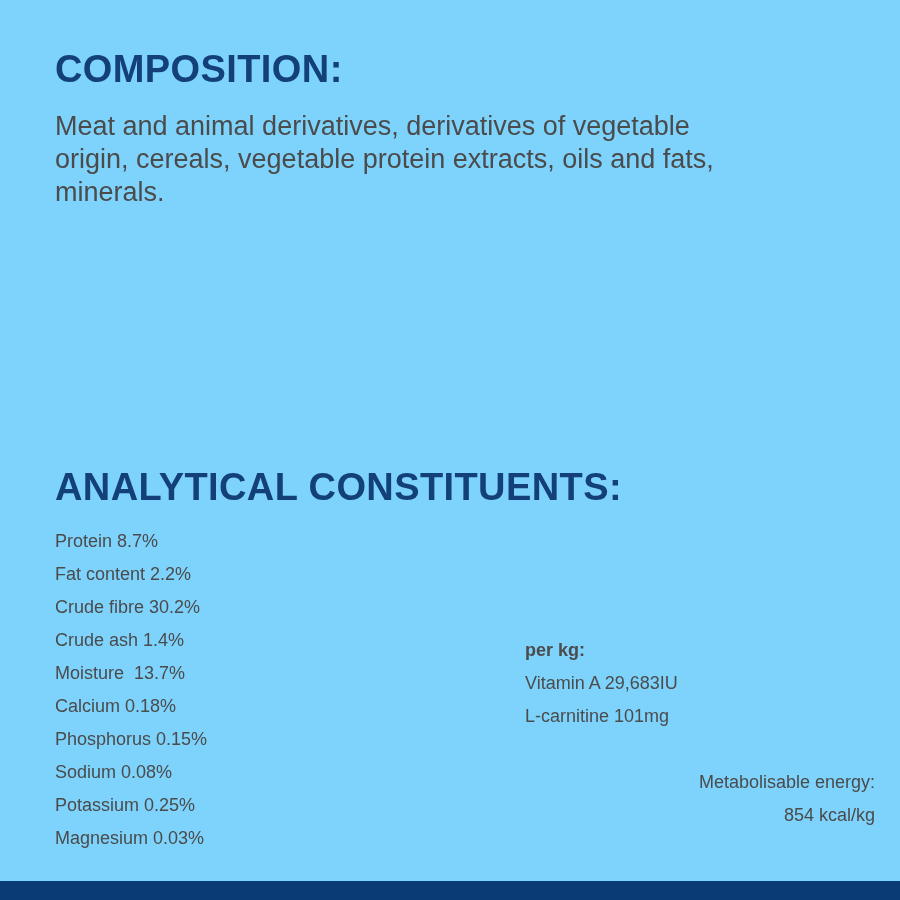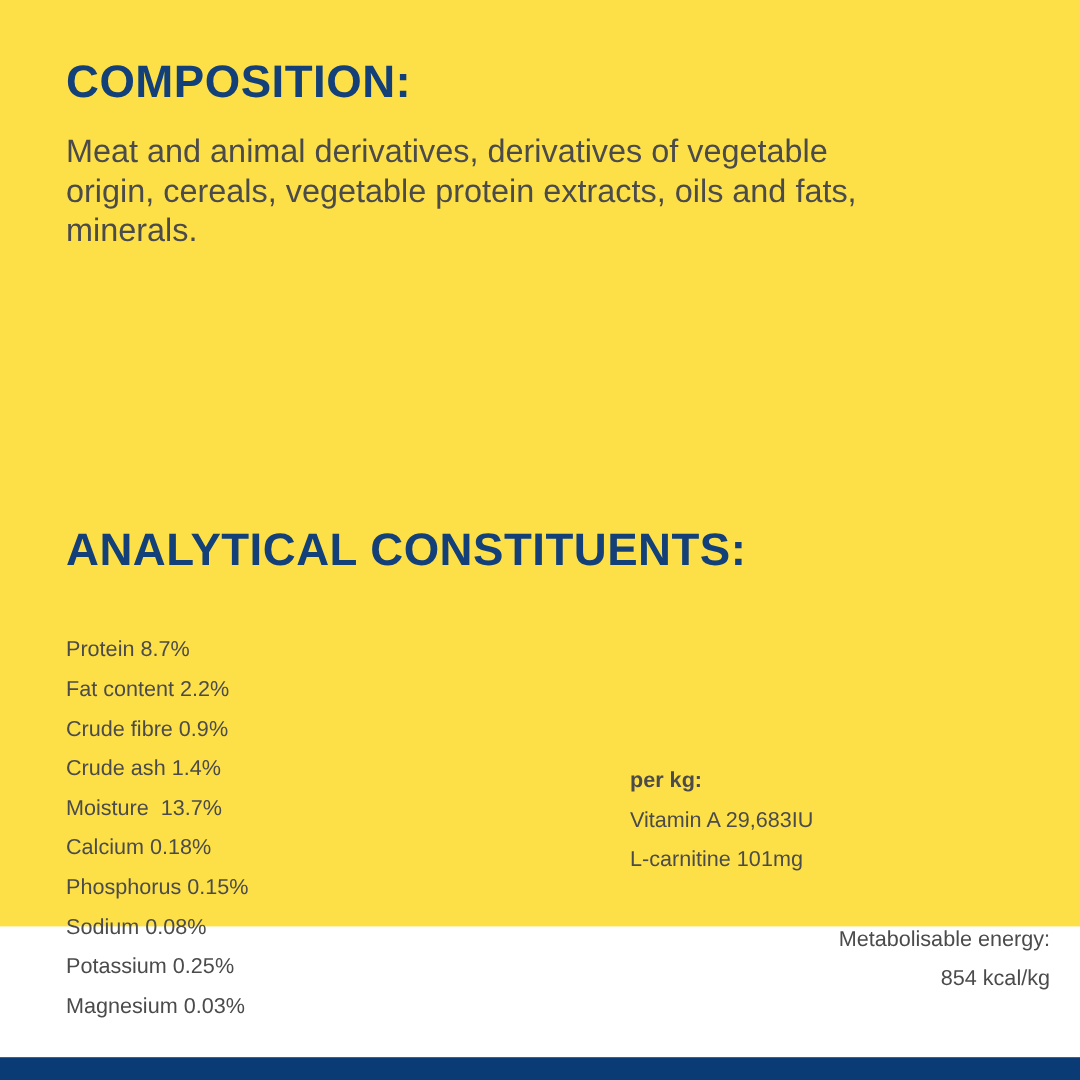--- a/index.html
+++ b/index.html
@@ -15,39 +15,39 @@
     overflow: hidden;
     position: relative;
     -webkit-font-smoothing: antialiased;
   }
 
   .label-sheet {
     position: absolute;
     left: 0;
     top: 0;
     width: 900px;
-    height: 772px;
-    background: #fde047;
+    height: 900px;
+    background: #7dd3fc;
   }
 
   
   .section-heading {
     position: absolute;
     left: 55px;
     color: #134078;
     font-family: "Liberation Sans", sans-serif;
     font-size: 38px;
     font-weight: bold;
     letter-spacing: 0.4px;
     line-height: 1.0;
     white-space: nowrap;
     margin: 0;
   }
   #composition-heading { top: 50px; }
-  #constituents-heading { top: 440px; }
+  #constituents-heading { top: 468px; }
 
   
   .composition-body {
     position: absolute;
     left: 55px;
     top: 110px;
     width: 700px;
     color: #4b4b4b;
     font-size: 27px;
     line-height: 33px;
@@ -116,21 +116,21 @@
 
   <p class="composition-body">Meat and animal derivatives, derivatives of vegetable origin, cereals, vegetable protein extracts, oils and fats, minerals.</p>
 
   <h1 id="constituents-heading" class="section-heading">ANALYTICAL CONSTITUENTS:</h1>
 
   <div class="constituents-area">
 
     <div class="nutrient-column">
       <div class="text-row">Protein 8.7%</div>
       <div class="text-row">Fat content 2.2%</div>
-      <div class="text-row">Crude fibre 0.9%</div>
+      <div class="text-row">Crude fibre 30.2%</div>
       <div class="text-row">Crude ash 1.4%</div>
       <div class="text-row">Moisture  13.7%</div>
       <div class="text-row">Calcium 0.18%</div>
       <div class="text-row">Phosphorus 0.15%</div>
       <div class="text-row">Sodium 0.08%</div>
       <div class="text-row">Potassium 0.25%</div>
       <div class="text-row">Magnesium 0.03%</div>
     </div>
 
     <div class="per-kg-column">

